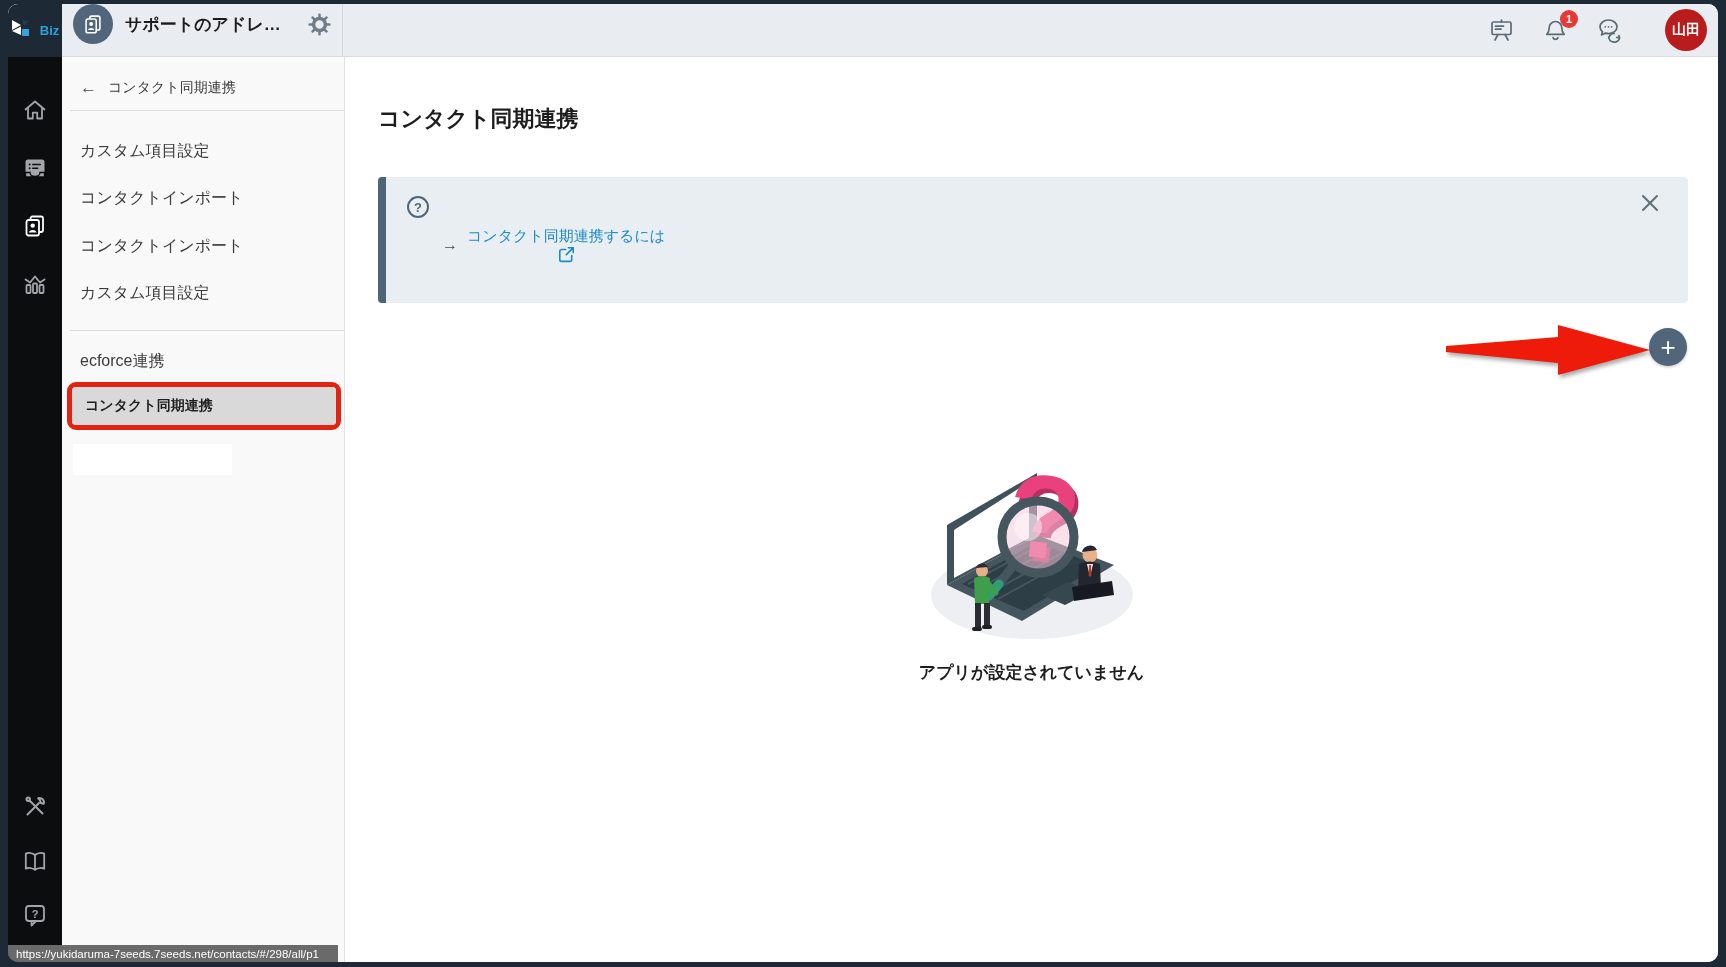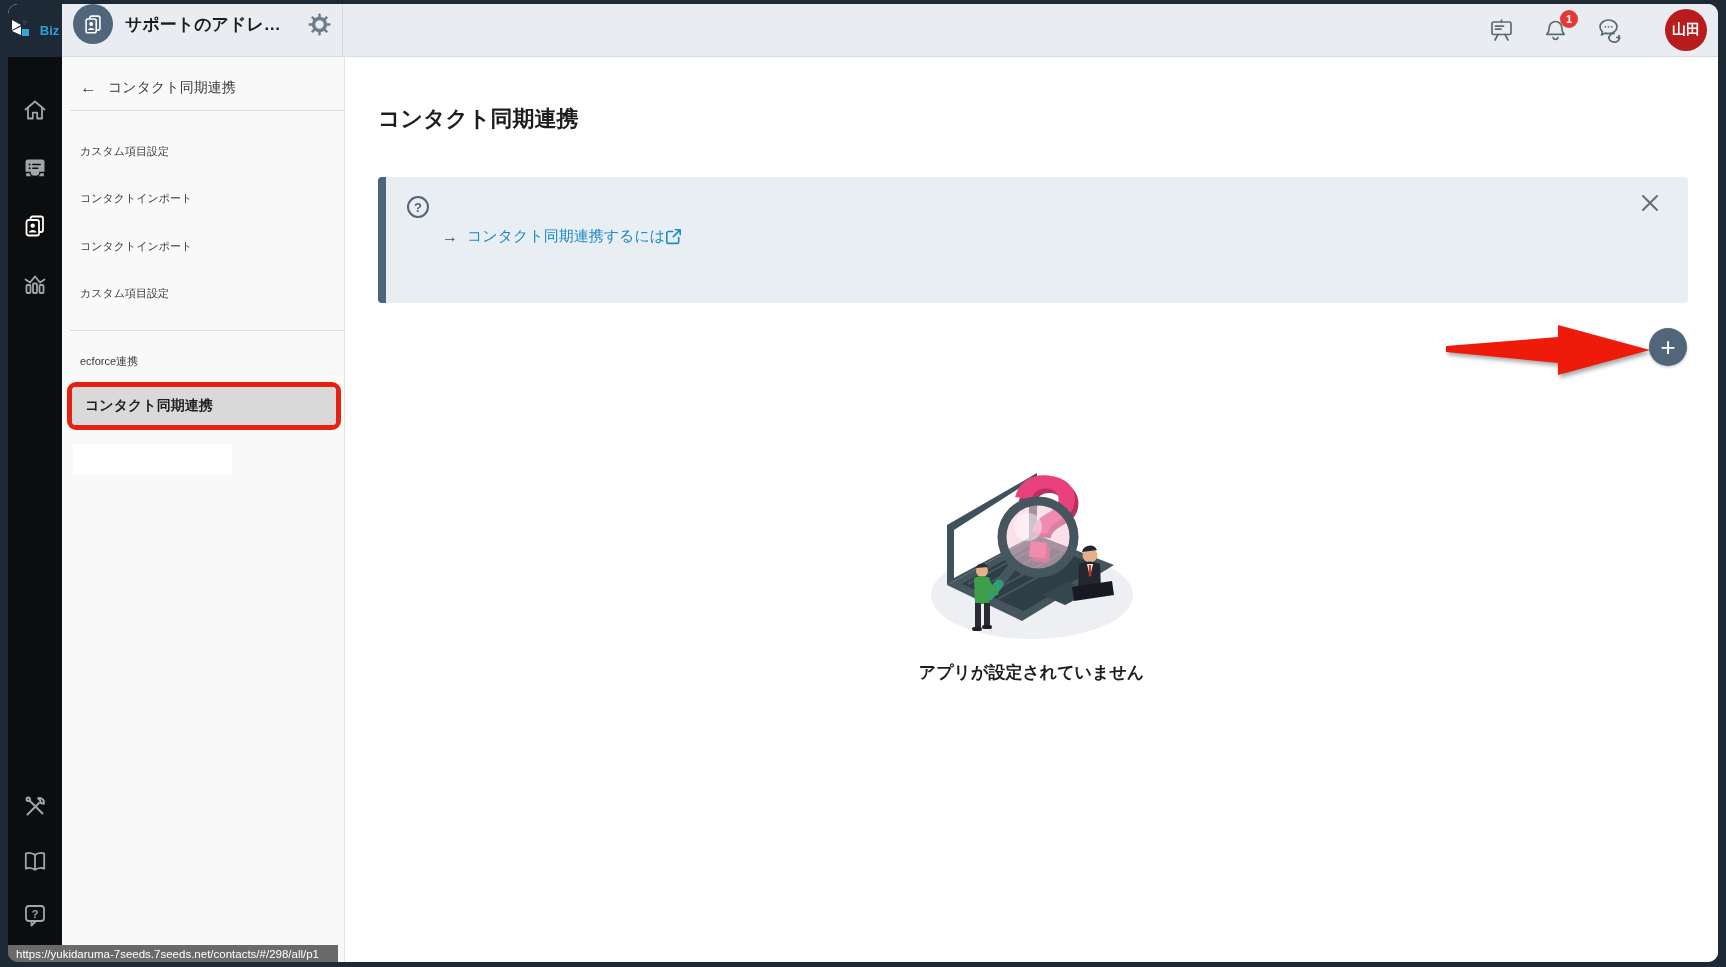--- a/index.html
+++ b/index.html
@@ -65,21 +65,21 @@
     position:absolute; left:54px; top:53px; bottom:0; width:283px;
     background:#f9f9f9; border-right:1px solid #e2e2e2;
   }
   .back-row {
     position:absolute; top:21px; left:18px; display:flex; align-items:center; gap:11px;
     font-size:14px; color:#3a3a3a; cursor:pointer;
   }
   .back-arrow { font-size:17px; color:#4a4a4a; }
   .sb-divider { position:absolute; left:8px; right:0; height:1px; background:#dcdcdc; }
   .sb-item {
-    position:absolute; left:18px; font-size:11px; color:#3a3a3a; cursor:pointer;
+    position:absolute; left:18px; font-size:16px; color:#3a3a3a; cursor:pointer;
     line-height:24px;
   }
   .selected-annotation {
     position:absolute; left:5px; top:325px; width:274px; height:48px;
     border:5px solid #e32212; border-radius:9px;
     display:flex; align-items:center;
   }
   .selected-item {
     width:100%; height:100%; background:#d9d9d9; border-radius:4px;
     display:flex; align-items:center; padding-left:13px;
@@ -111,21 +111,21 @@
     display:flex; align-items:center; justify-content:center; margin-top:2px;
   }
   .info-line { font-size:15px; color:#2b2b2b; line-height:26px; }
   .info-line2 { margin-left:35px; }
   .info-link-row {
     margin-top:9px; margin-left:35px; display:flex; align-items:center; gap:9px;
   }
   .link-arrow { font-size:16px; color:#4a4a4a; }
   .info-link {
     font-size:15px; color:#1d8ac6; text-decoration:none; cursor:pointer;
-    display:flex; align-items:center; 
+    display:flex; align-items:center; flex-direction:column;
   }
   .close-x { position:absolute; top:16px; right:28px; width:20px; height:20px; cursor:pointer; }
   .plus-btn {
     position:absolute; top:271px; right:31px; width:38px; height:38px; border-radius:50%;
     background:#51667a; color:#ffffff; border:none; cursor:pointer;
     font-size:26px; font-weight:normal; line-height:34px; text-align:center;
     box-shadow:0 1px 3px rgba(0,0,0,.25);
   }
   .red-arrow { position:absolute; top:263px; left:1093px; width:220px; height:60px; pointer-events:none; }
   .empty-state {

